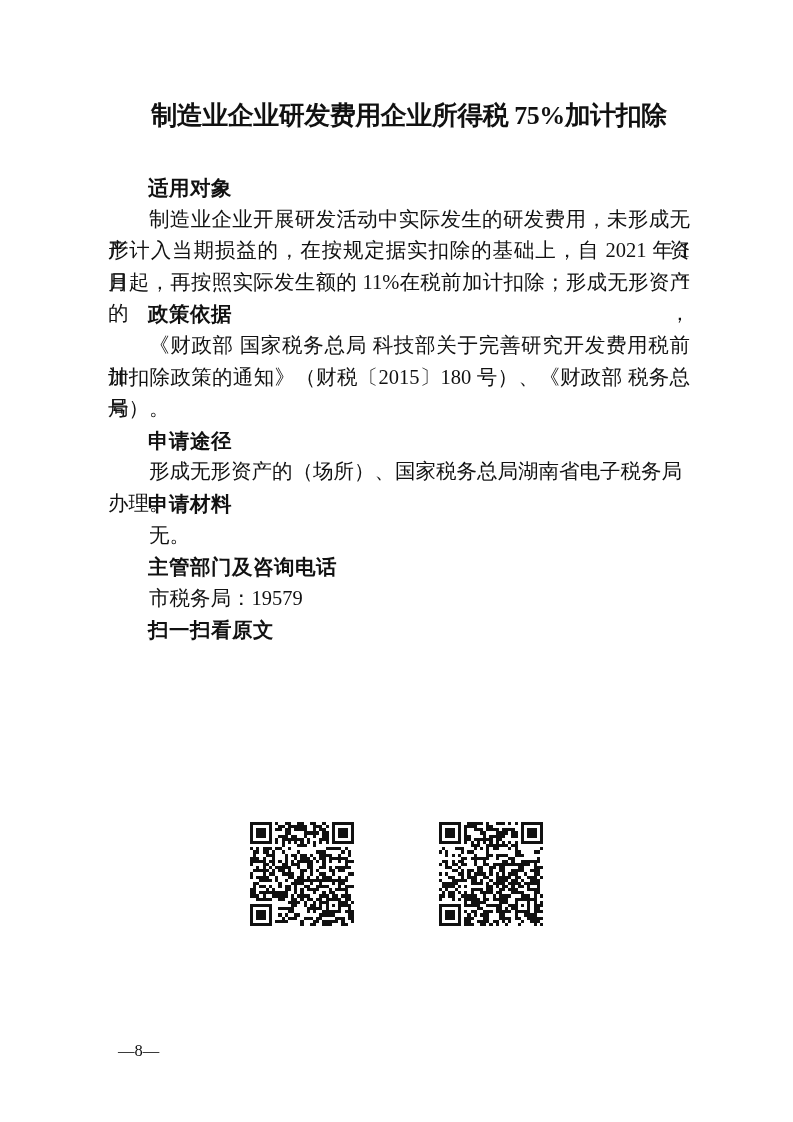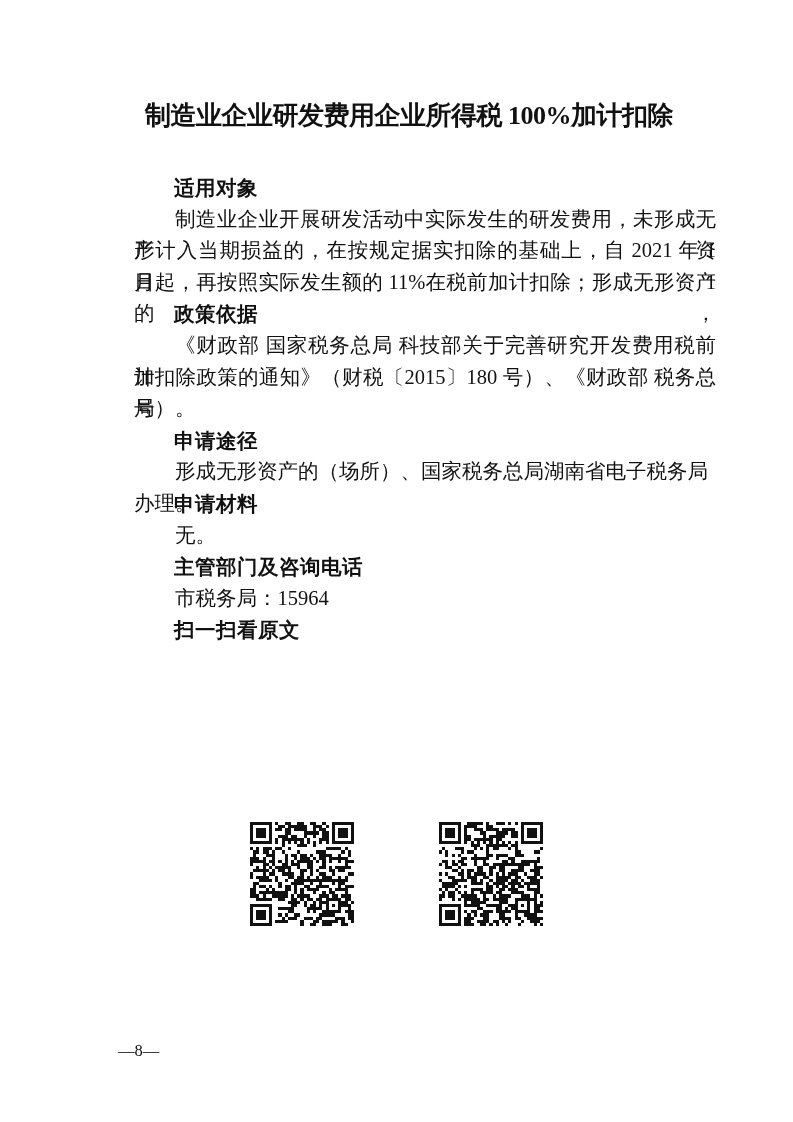--- a/index.html
+++ b/index.html
@@ -17,21 +17,21 @@
     text-align:center;
     font-size:26px;
     line-height:36px;
     font-weight:bold;
     letter-spacing:-0.5px;
     font-family:"Liberation Serif","DejaVu Serif",serif;
     white-space:nowrap;
   }
   .content-col{
     position:absolute;
-    left:134px;top:172px;width:582px;
+    left:108px;top:172px;width:582px;
   }
   .tline{
     font-size:20.5px;
     line-height:31.6px;
     height:31.6px;
   }
   .head{
     font-family:"Liberation Sans","DejaVu Sans",sans-serif;
     font-weight:bold;
     text-indent:40px;
@@ -57,42 +57,42 @@
     font-size:16.5px;
     line-height:20px;
     font-family:"Liberation Serif","DejaVu Serif",serif;
   }
 </style>
 </head>
 <body>
 
 <div class="page">
 
-  <div class="doc-title">制造业企业研发费用企业所得税 100%加计扣除</div>
+  <div class="doc-title">制造业企业研发费用企业所得税 75%加计扣除</div>
 
   <div class="content-col">
     <div class="tline head">适用对象</div>
 
     <div class="tline indent just">制造业企业开展研发活动中实际发生的研发费用，未形成无形资</div>
     <div class="tline just">产计入当期损益的，在按规定据实扣除的基础上，自 2021 年 1 月 1</div>
     <div class="tline just">日起，再按照实际发生额的 11%在税前加计扣除；形成无形资产的，</div>
 
     <div class="tline head">政策依据</div>
     <div class="tline indent just">《财政部 国家税务总局 科技部关于完善研究开发费用税前加</div>
     <div class="tline just">计扣除政策的通知》（财税〔2015〕180 号）、《财政部 税务总局</div>
     <div class="tline">号）。</div>
 
     <div class="tline head">申请途径</div>
     <div class="tline indent">形成无形资产的（场所）、国家税务总局湖南省电子税务局办理。</div>
 
     <div class="tline head">申请材料</div>
     <div class="tline indent">无。</div>
 
     <div class="tline head">主管部门及咨询电话</div>
-    <div class="tline indent">市税务局：15964</div>
+    <div class="tline indent">市税务局：19579</div>
 
     <div class="tline head">扫一扫看原文</div>
   </div>
 
   <div class="qr qr-left" id="qr1">
       <svg xmlns="http://www.w3.org/2000/svg" viewBox="0 0 33 33" shape-rendering="crispEdges" fill="#111111">
         <rect x="0" y="0" width="1" height="1"></rect>
         <rect x="1" y="0" width="1" height="1"></rect>
         <rect x="2" y="0" width="1" height="1"></rect>
         <rect x="3" y="0" width="1" height="1"></rect>

